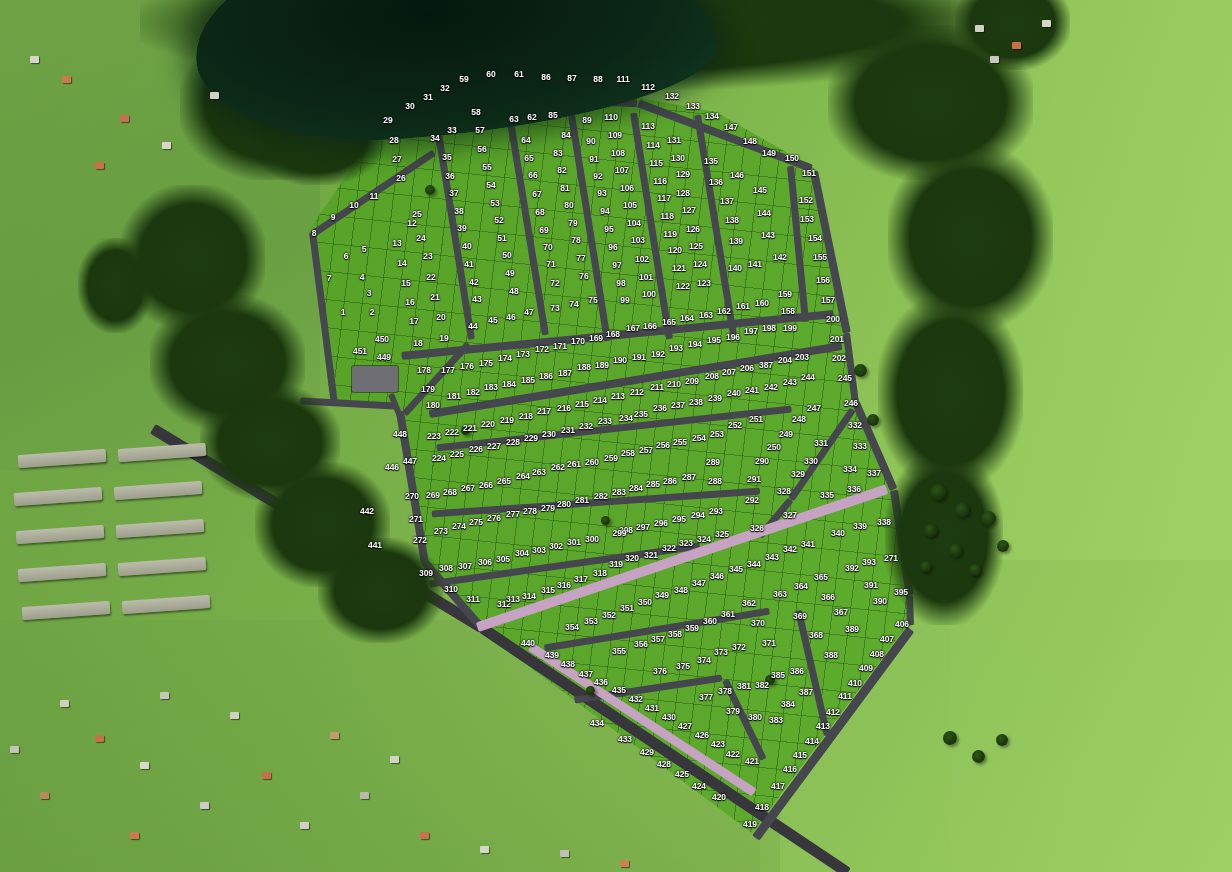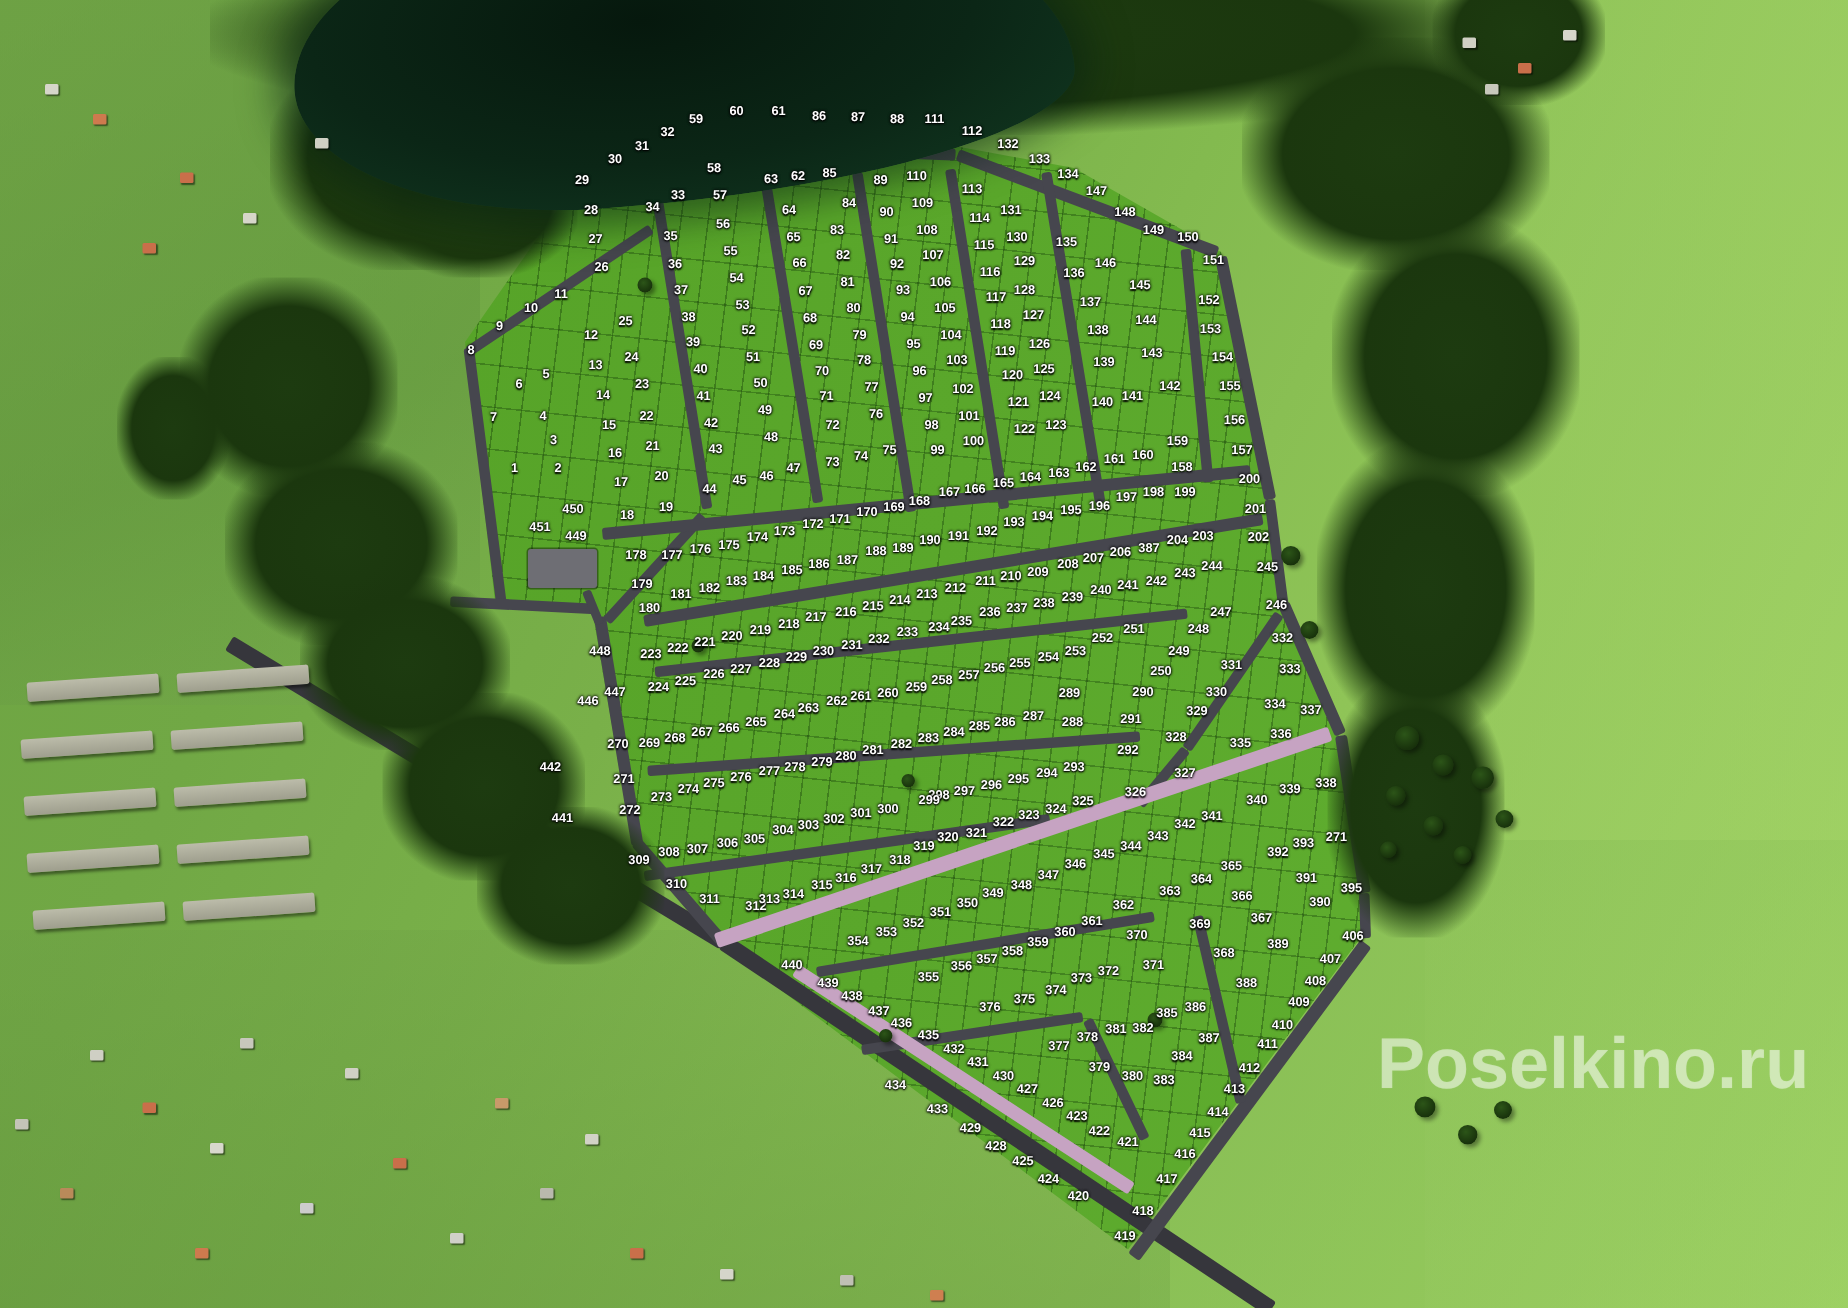--- a/index.html
+++ b/index.html
@@ -180,21 +180,21 @@
       <div class="plot-label" style="left: 372px; top: 312px;">2</div>
       <div class="plot-label" style="left: 369px; top: 293px;">3</div>
       <div class="plot-label" style="left: 362px; top: 277px;">4</div>
       <div class="plot-label" style="left: 364px; top: 249px;">5</div>
       <div class="plot-label" style="left: 346px; top: 256px;">6</div>
       <div class="plot-label" style="left: 329px; top: 278px;">7</div>
       <div class="plot-label" style="left: 314px; top: 233px;">8</div>
       <div class="plot-label" style="left: 333px; top: 217px;">9</div>
       <div class="plot-label" style="left: 354px; top: 205px;">10</div>
       <div class="plot-label" style="left: 374px; top: 196px;">11</div>
-      <div class="plot-label" style="left: 394px; top: 223px;">12</div>
+      <div class="plot-label" style="left: 412px; top: 223px;">12</div>
       <div class="plot-label" style="left: 397px; top: 243px;">13</div>
       <div class="plot-label" style="left: 402px; top: 263px;">14</div>
       <div class="plot-label" style="left: 406px; top: 283px;">15</div>
       <div class="plot-label" style="left: 410px; top: 302px;">16</div>
       <div class="plot-label" style="left: 414px; top: 321px;">17</div>
       <div class="plot-label" style="left: 418px; top: 343px;">18</div>
       <div class="plot-label" style="left: 444px; top: 338px;">19</div>
       <div class="plot-label" style="left: 441px; top: 317px;">20</div>
       <div class="plot-label" style="left: 435px; top: 297px;">21</div>
       <div class="plot-label" style="left: 431px; top: 277px;">22</div>
@@ -609,14 +609,13 @@
       <div class="plot-label" style="left: 375px; top: 545px;">441</div>
       <div class="plot-label" style="left: 367px; top: 511px;">442</div>
       <div class="plot-label" style="left: 392px; top: 467px;">446</div>
       <div class="plot-label" style="left: 410px; top: 461px;">447</div>
       <div class="plot-label" style="left: 400px; top: 434px;">448</div>
       <div class="plot-label" style="left: 384px; top: 357px;">449</div>
       <div class="plot-label" style="left: 382px; top: 339px;">450</div>
       <div class="plot-label" style="left: 360px; top: 351px;">451</div>
     </div>
 
-  <div id="watermark">Poselkino.ru</div>
 </div>
 
 </body></html>

